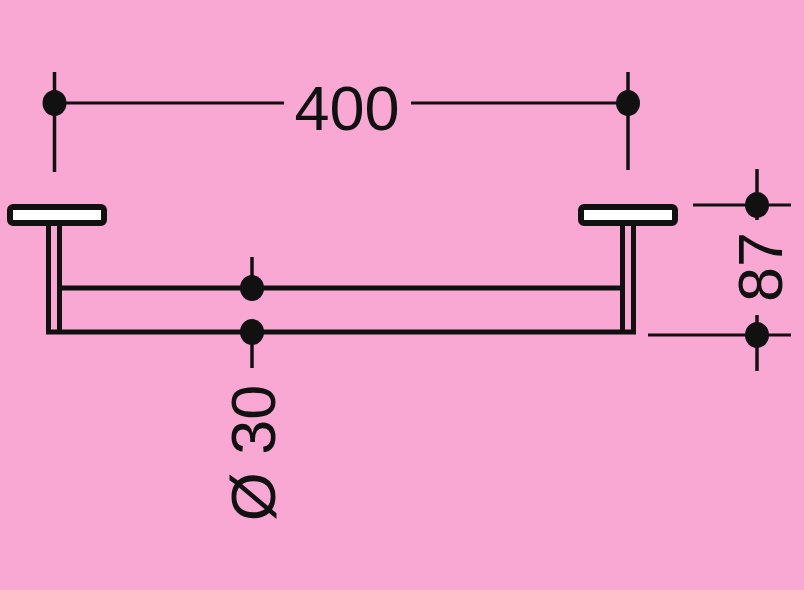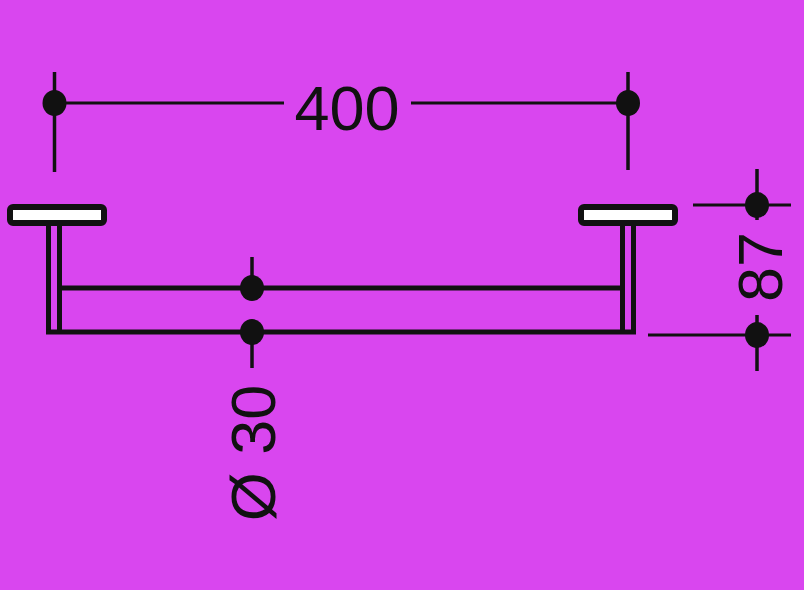--- a/index.html
+++ b/index.html
@@ -4,21 +4,21 @@
 <style>
   html, body {
     margin: 0;
     padding: 0;
     background: #ffffff;
   }
   .drawing-page {
     position: relative;
     width: 804px;
     height: 590px;
-    background: #d946ef;
+    background: #f9a8d4;
     overflow: hidden;
     font-family: "Liberation Sans", sans-serif;
   }
   svg text {
     font-family: "Liberation Sans", sans-serif;
     font-size: 63px;
     fill: #111111;
   }
 </style>
 </head>

